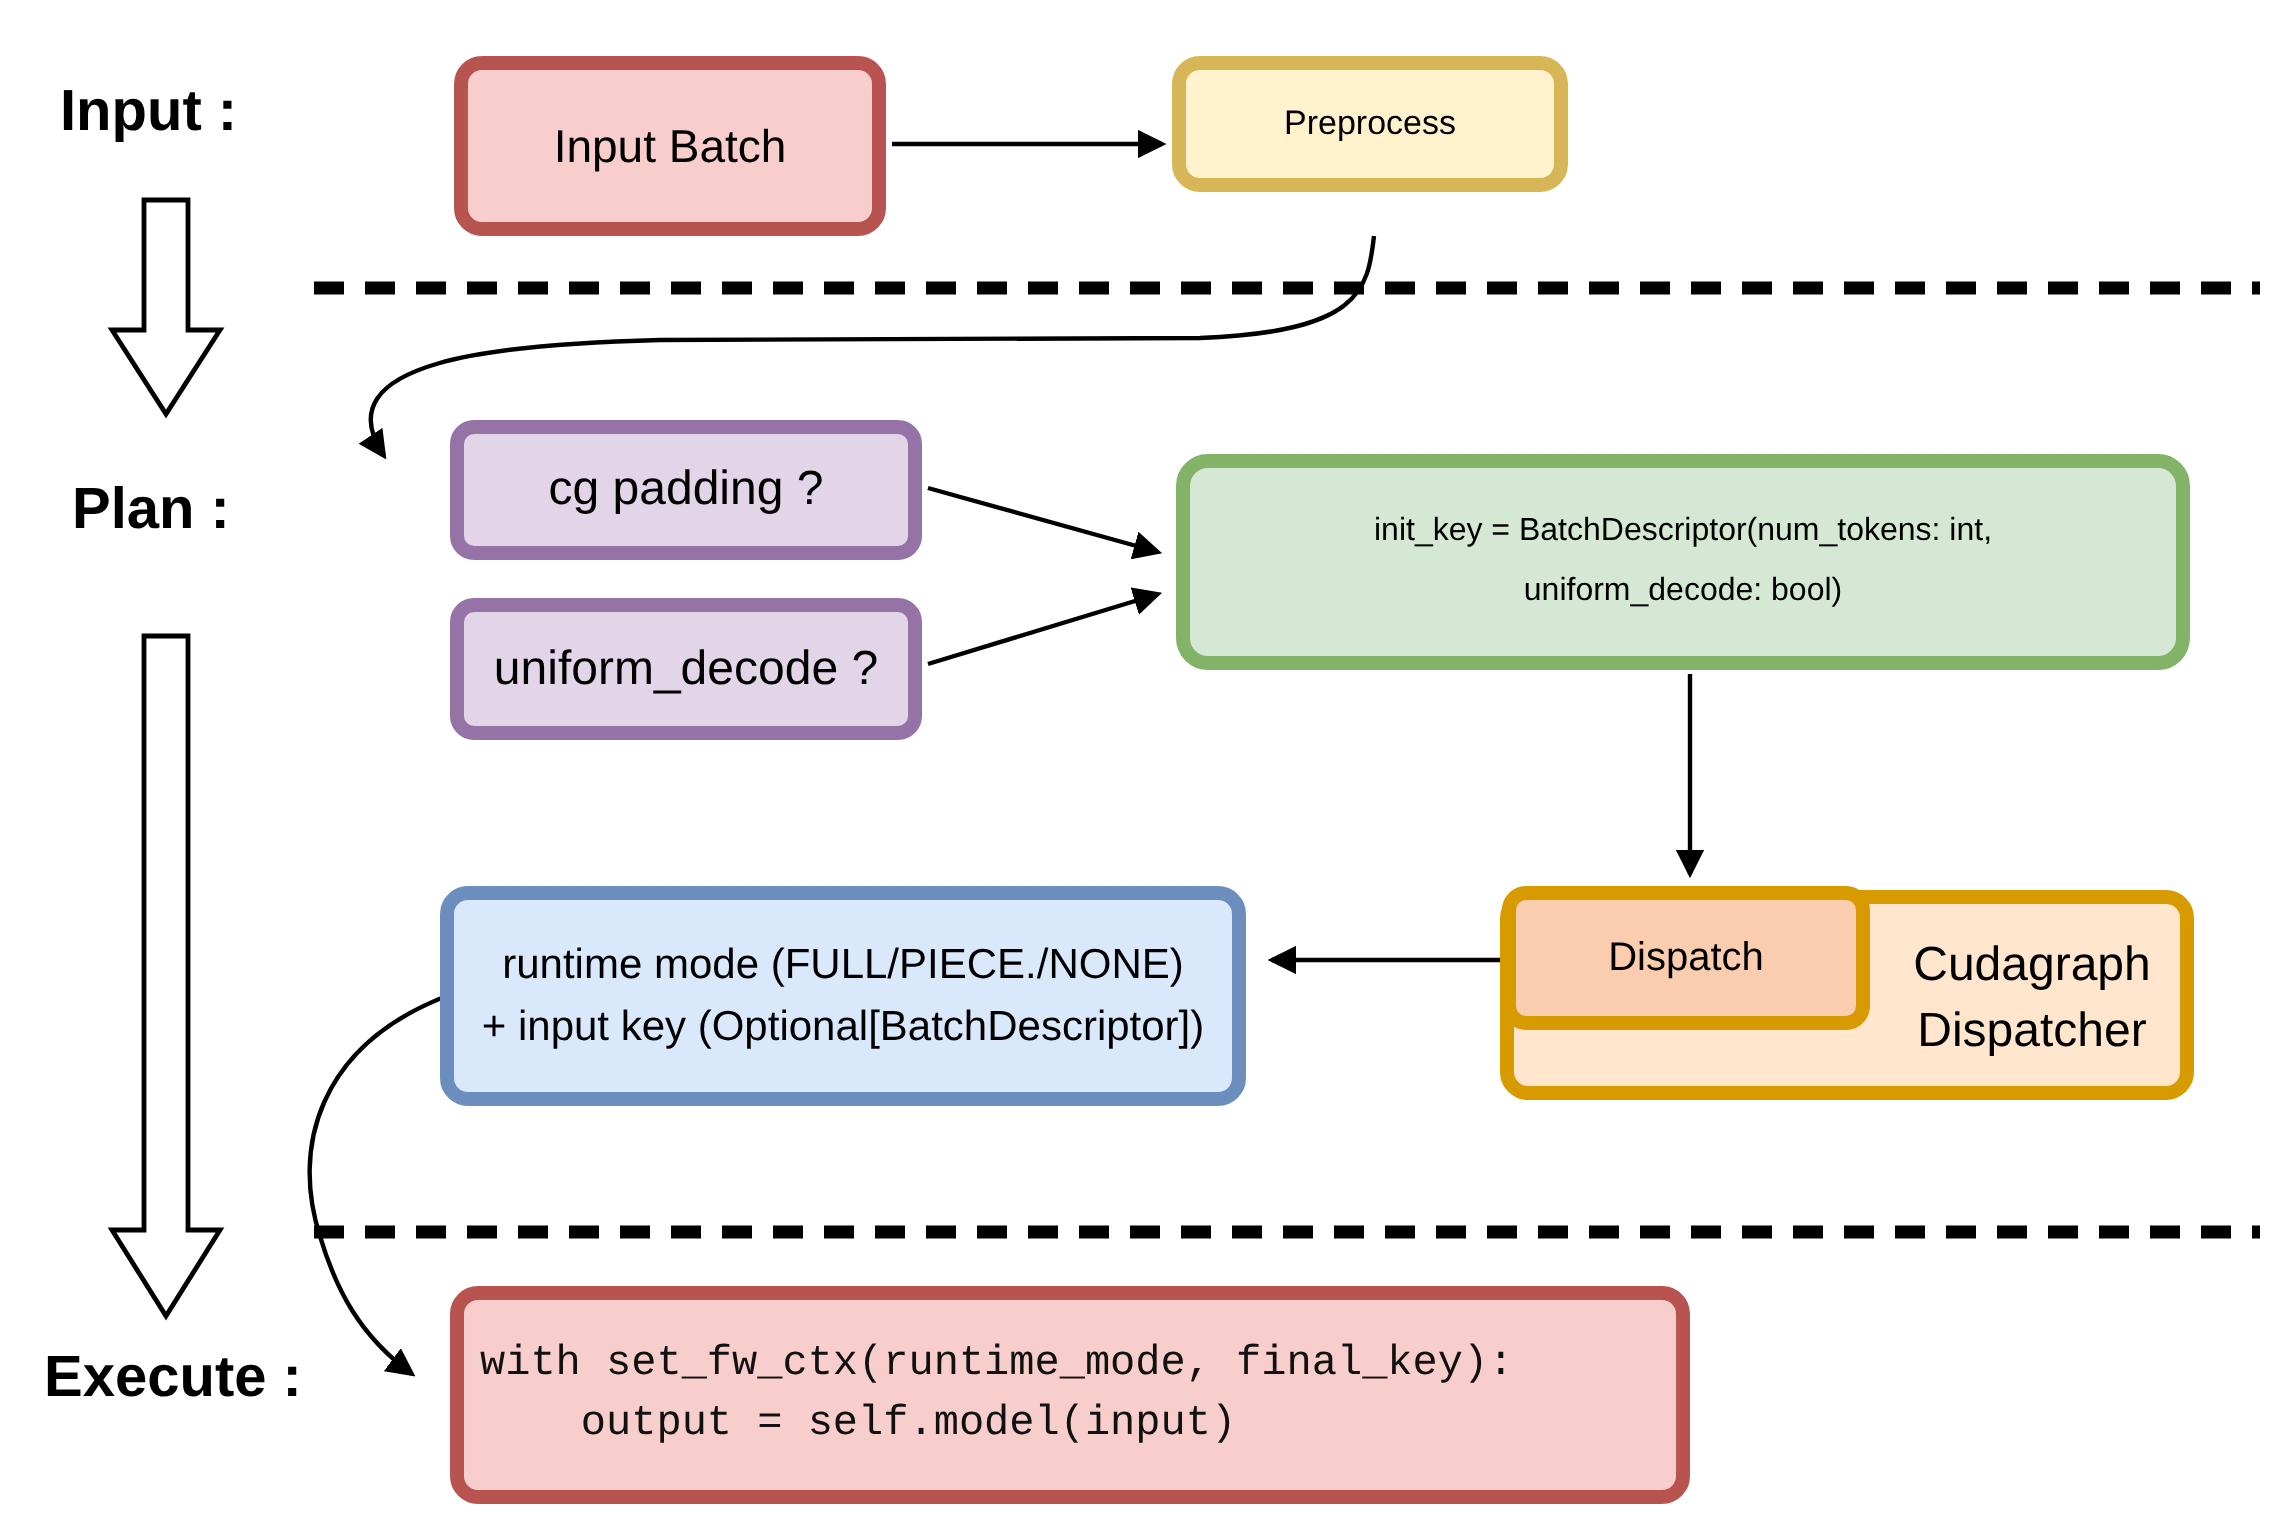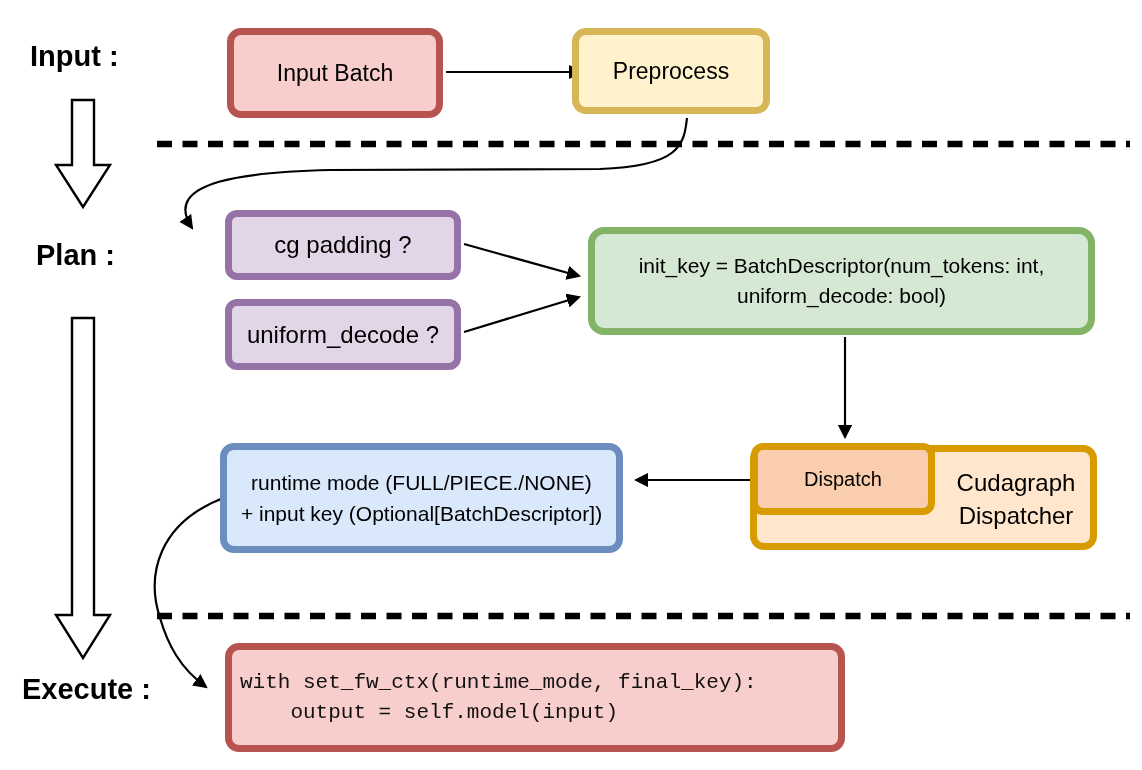--- a/index.html
+++ b/index.html
@@ -9,24 +9,24 @@
   }
   svg.layer{position:absolute;left:0;top:0;width:1142px;height:770px;}
   .stage-label{position:absolute;font-weight:700;font-size:29px;color:#000;white-space:nowrap;}
   .node{
     position:absolute;border:7px solid #be185d;border-radius:14px;
     display:flex;flex-direction:column;align-items:center;justify-content:center;
     text-align:center;box-sizing:border-box;
   }
   .node .ln{display:block;}
   .n-input-batch{left:227px;top:28px;width:216px;height:90px;font-size:23px;}
-  .n-preprocess{left:572px;top:28px;width:198px;height:86px;font-size:23px;}
+  .n-preprocess{left:586px;top:28px;width:198px;height:68px;font-size:17px;}
   .n-cg-padding{left:225px;top:210px;width:236px;height:70px;font-size:24px;border-radius:12px;}
   .n-uniform-decode{left:225px;top:299px;width:236px;height:71px;font-size:24px;border-radius:12px;align-items:center;}
-  .n-init-key{left:588px;top:227px;width:507px;height:108px;font-size:21px;line-height:30px;border-radius:16px;}
+  .n-init-key{left:588px;top:227px;width:507px;height:108px;font-size:16px;line-height:30px;border-radius:16px;}
   .n-cudagraph{left:750px;top:445px;width:347px;height:105px;border-radius:14px;}
   .n-dispatch{left:751px;top:443px;width:184px;height:72px;font-size:20px;border-radius:12px;}
   .cudagraph-text{
     position:absolute;left:935px;top:466px;width:162px;text-align:center;
     font-size:24px;line-height:33px;
   }
   .n-runtime{left:220px;top:443px;width:403px;height:110px;font-size:21px;line-height:31px;}
   .n-execute{left:225px;top:643px;width:620px;height:109px;align-items:flex-start;justify-content:center;border-radius:14px;}
   .code{
     font-family:"Liberation Mono",monospace;font-size:21px;line-height:30px;

